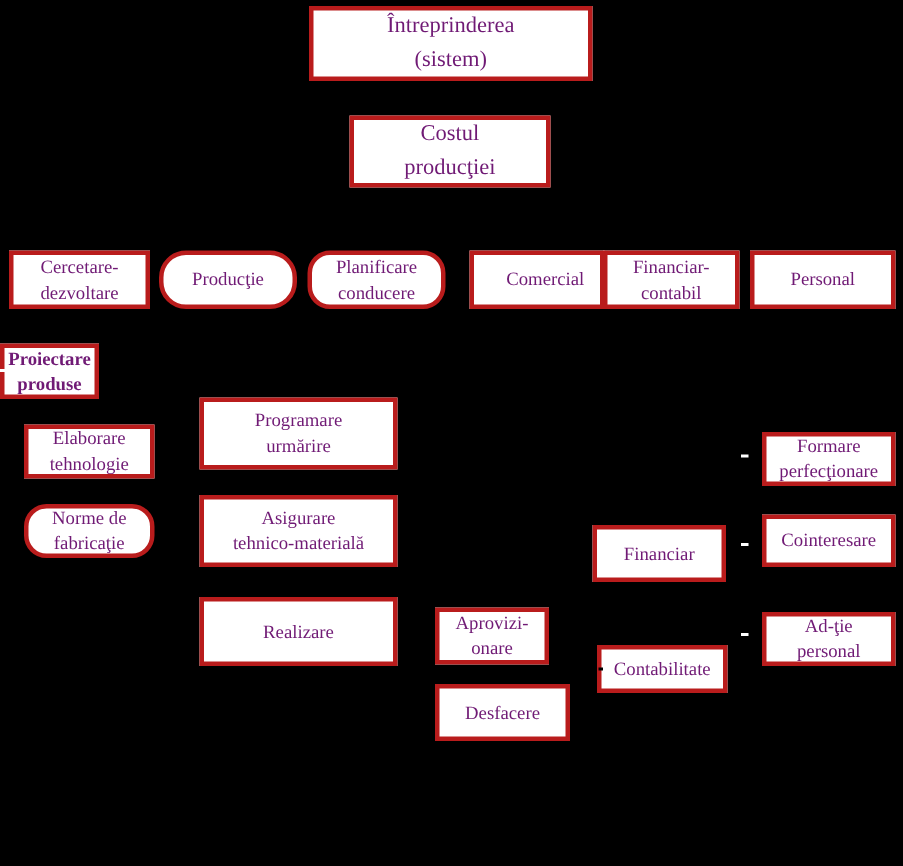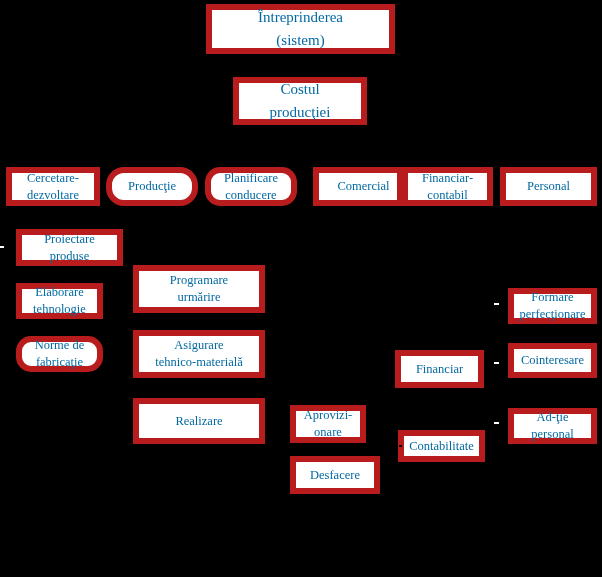--- a/index.html
+++ b/index.html
@@ -12,22 +12,22 @@
     width: 602px;
     height: 577px;
     background: #000000;
     overflow: hidden;
     font-family: "Liberation Serif", "DejaVu Serif", serif;
   }
   .node {
     position: absolute;
     box-sizing: border-box;
     background: #ffffff;
-    border: 6px solid #b91c1c;
-    color: #0369a1;
+    border: 3px solid #b91c1c;
+    color: #701a75;
     display: flex;
     align-items: center;
     justify-content: center;
     text-align: center;
     white-space: pre-line;
   }
   .node.lg { font-size: 15px; line-height: 23px; }
   .node.sm { font-size: 12.5px; line-height: 17px; }
   .stub {
     position: absolute;
@@ -54,21 +54,21 @@
   <div class="node sm" style="left:205px; top:167px; width:92px; height:39px;border-radius:15px;">Planificare
 conducere</div>
 
   <div class="node sm" style="left:313px; top:167px; width:90px; height:39px;padding-left:11px;">Comercial</div>
 
   <div class="node sm" style="left:402px; top:167px; width:91px; height:39px;">Financiar-
 contabil</div>
 
   <div class="node sm" style="left:500px; top:167px; width:97px; height:39px;">Personal</div>
 
-  <div class="node sm" style="left:16px; top:229px; width:107px; height:37px;">Proiectare
+  <div class="node sm" style="left:0; top:229px; width:66px; height:37px;font-weight:bold;">Proiectare
 produse</div>
 
   <div class="node sm" style="left:16px; top:283px; width:87px; height:36px;">Elaborare
 tehnologie</div>
 
   <div class="node sm" style="left:16px; top:336px; width:87px; height:36px;border-radius:15px;">Norme de
 fabricaţie</div>
 
   <div class="node sm" style="left:133px; top:265px; width:132px; height:48px;">Programare
 urmărire</div>

